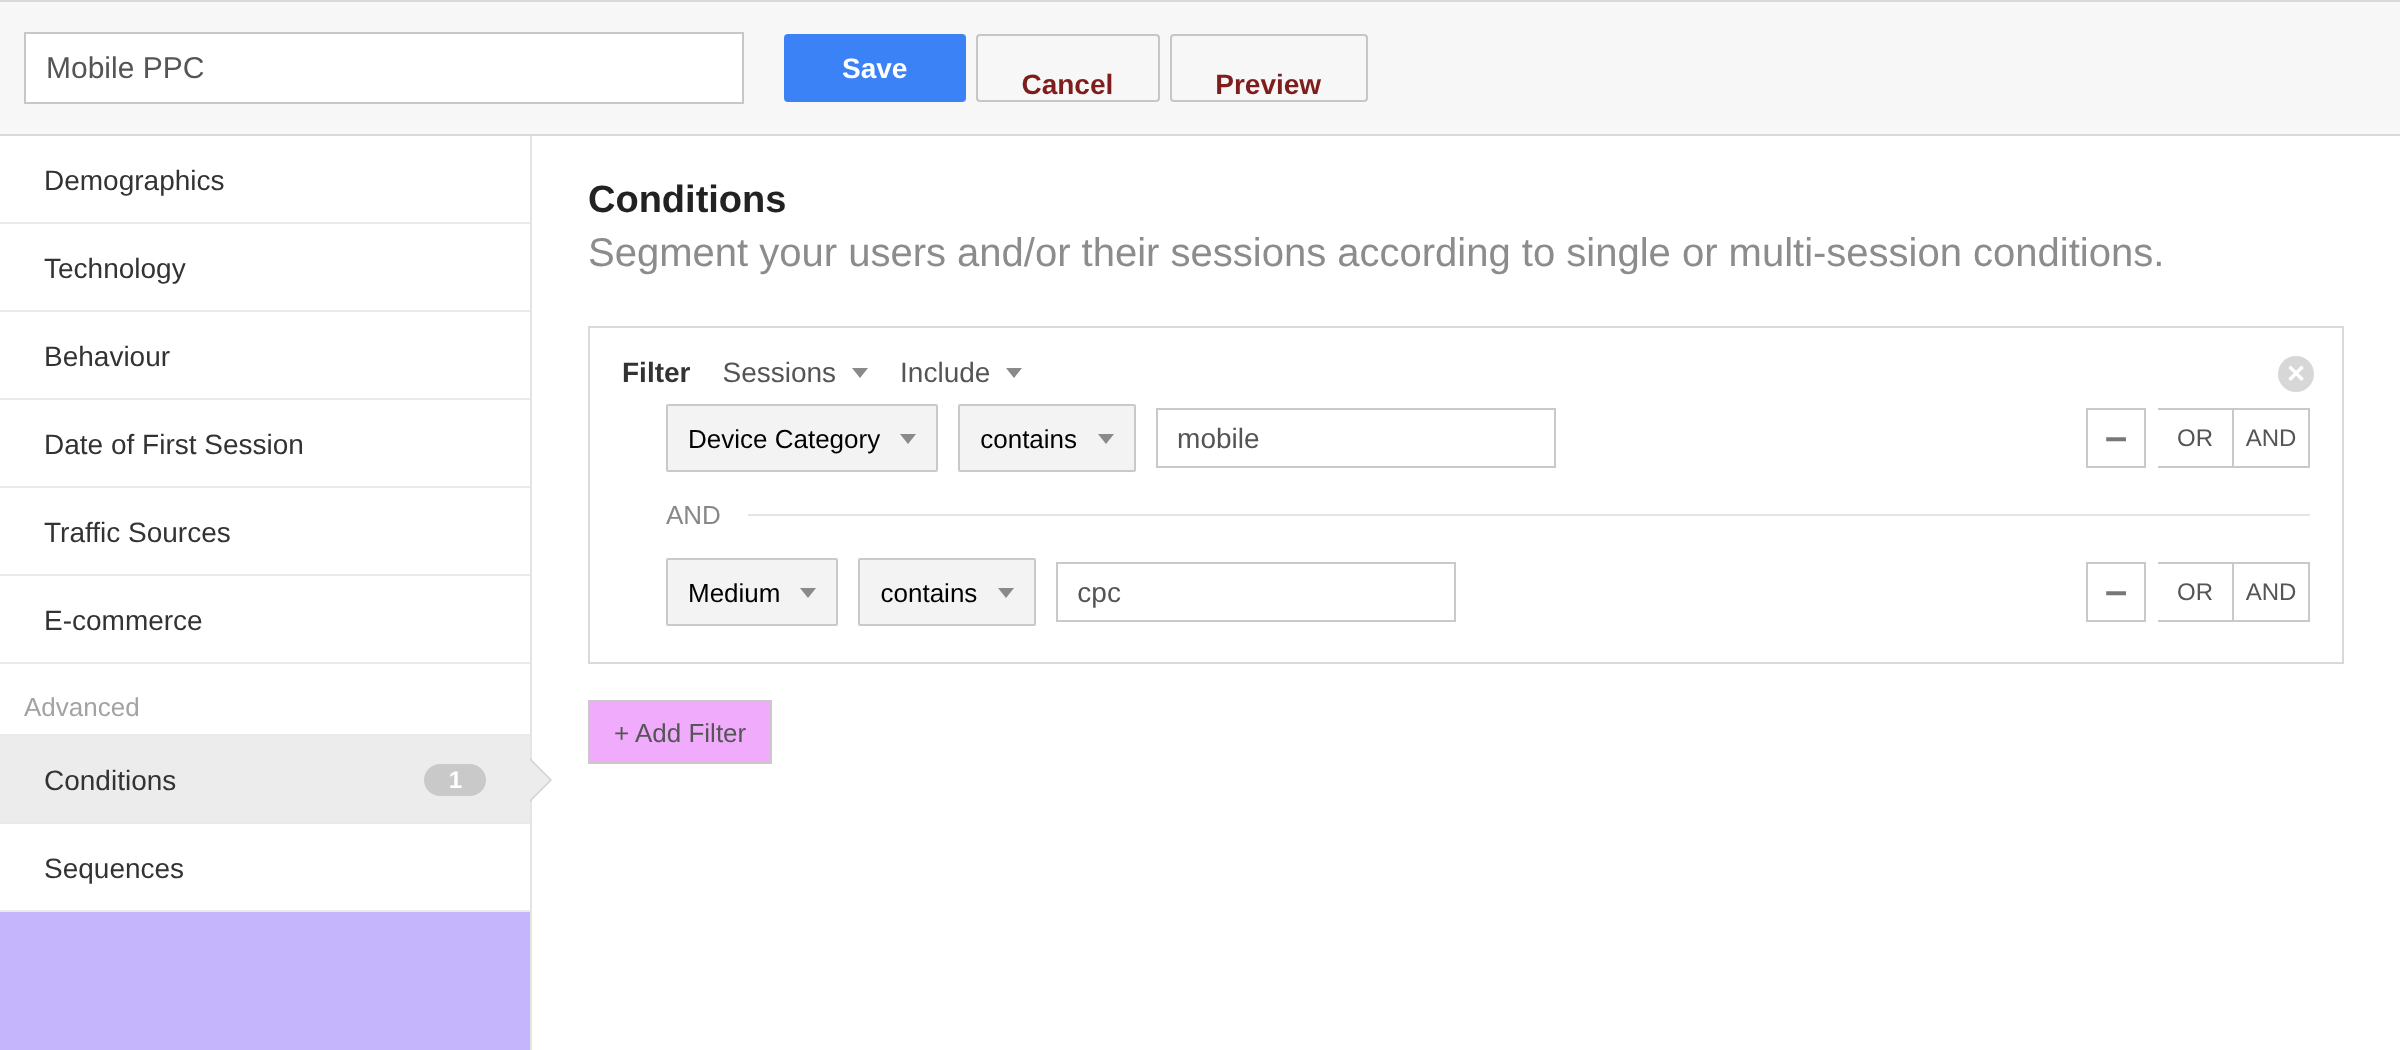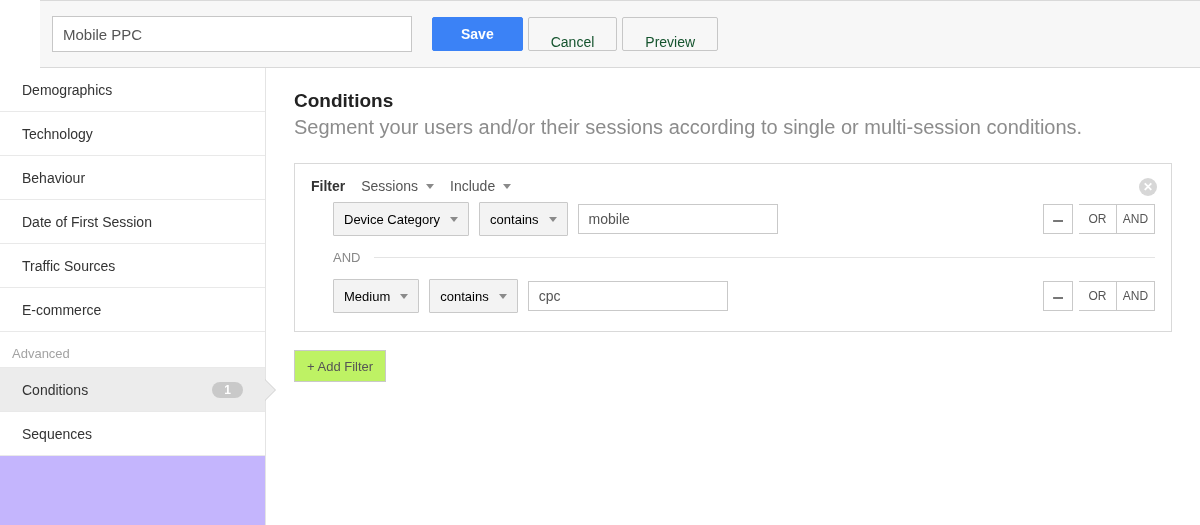--- a/index.html
+++ b/index.html
@@ -14,41 +14,40 @@
   }
   .top-bar {
     height: 68px;
     border-top: 1px solid #d9d9d9;
     border-bottom: 1px solid #d9d9d9;
     background: #f7f7f7;
     display: flex;
     align-items: center;
     padding: 0 12px;
     gap: 5px;
-    margin-left: 40px;
   }
   .segment-name {
     width: 360px;
     height: 36px;
     background: #fff;
     border: 1px solid #c7c7c7;
     padding: 0 10px;
     font-size: 15px;
     color: #555;
     outline: none;
   }
   .btn {
     height: 34px;
     padding: 16px 22px;
     font-size: 14px;
     border: 1px solid #c7c7c7;
     background: #f7f7f7;
-    color: #14532d;
-    cursor: pointer;
-    font-weight: 400;
+    color: #7f1d1d;
+    cursor: pointer;
+    font-weight: 700;
     border-radius: 2px;
   }
   .btn.primary {
     background: #3b82f6;
     border-color: #3b82f6;
     color: #fff;
     font-weight: 700;
     padding: 0 28px;
   }
   .btn-spacer { width: 10px; }
@@ -247,21 +246,21 @@
   }
   .and-divider .line {
     flex: 1;
     height: 1px;
     background: #e4e4e4;
   }
   .add-filter {
     margin-top: 18px;
     height: 32px;
     border: 1px solid #c9c9c9;
-    background: #bef264;
+    background: #f0abfc;
     padding: 0 12px;
     font-size: 13px;
     color: #555;
     cursor: pointer;
   }
 </style>
 </head>
 <body>
 
 <div class="top-bar">

